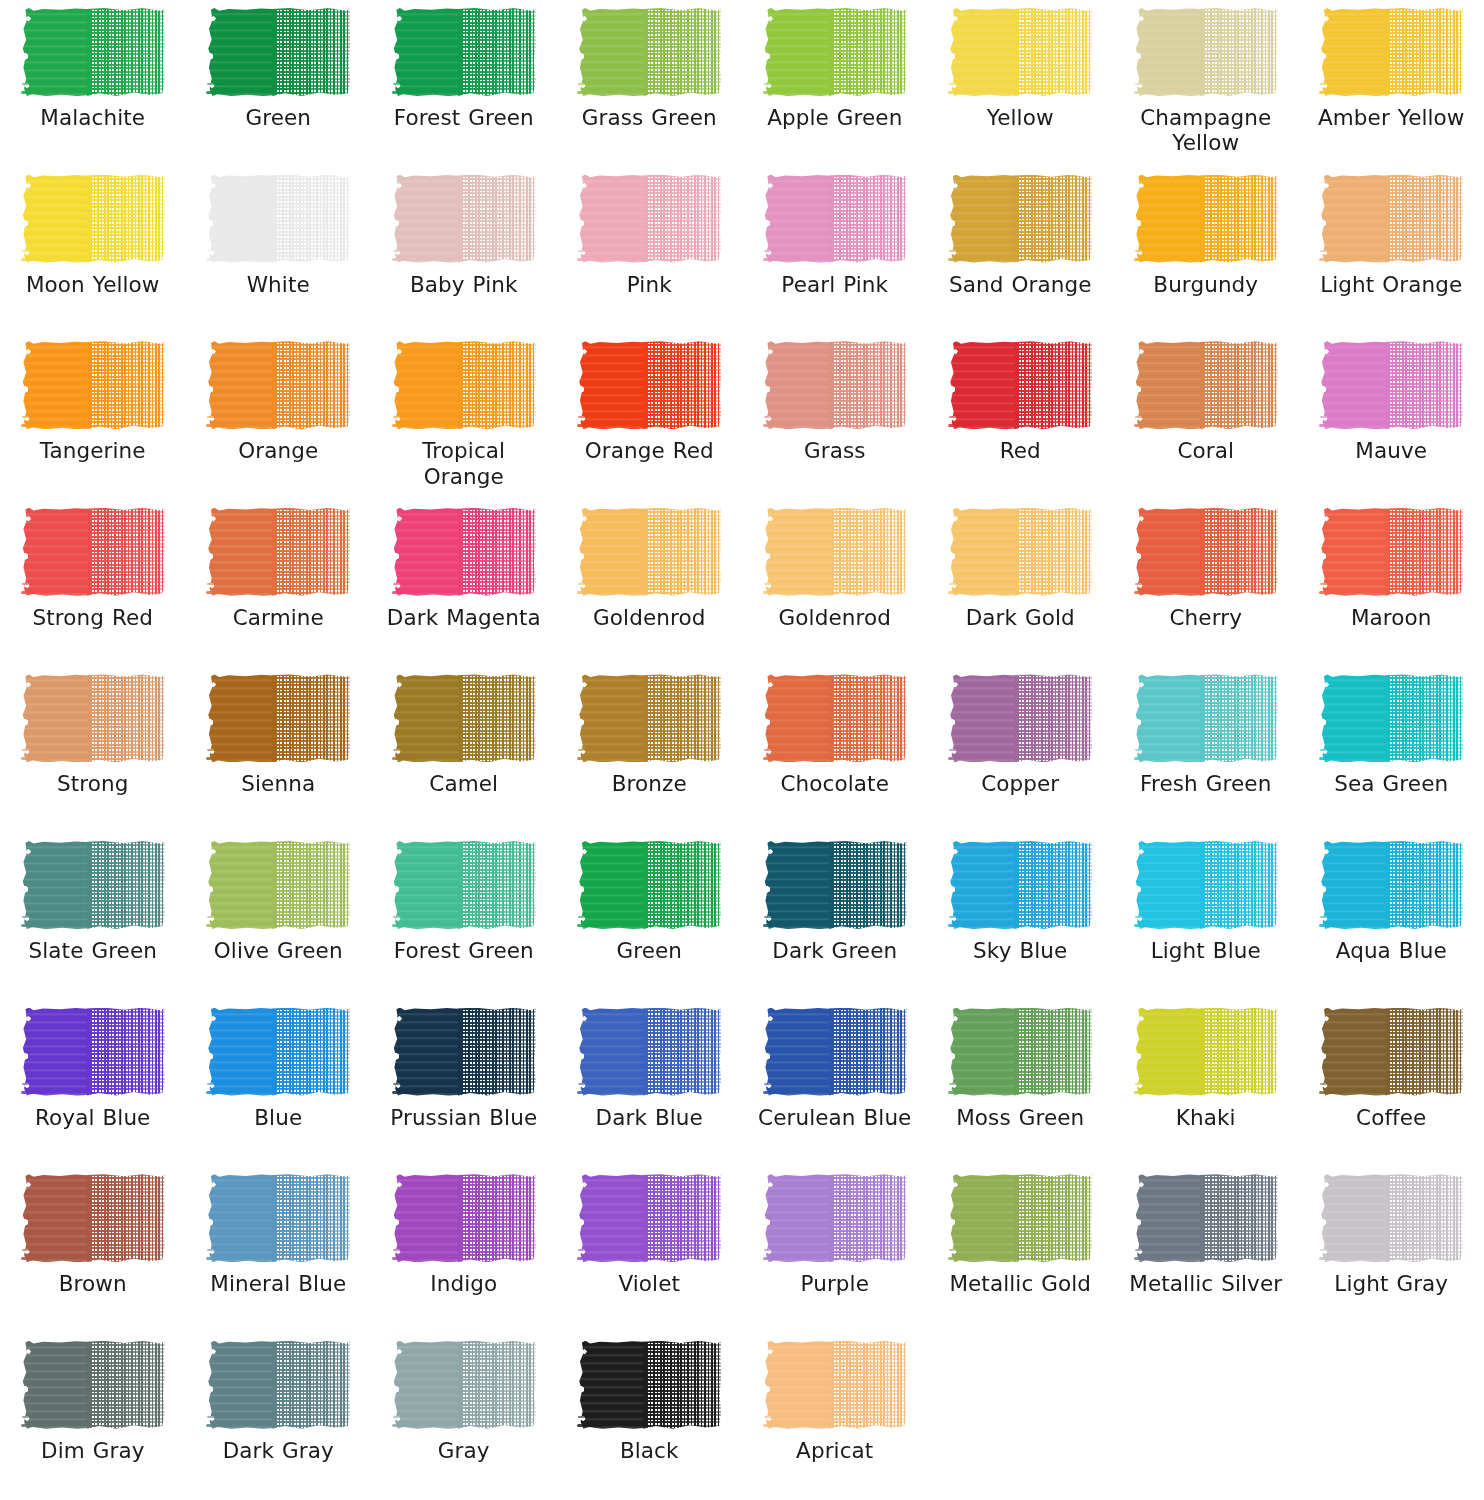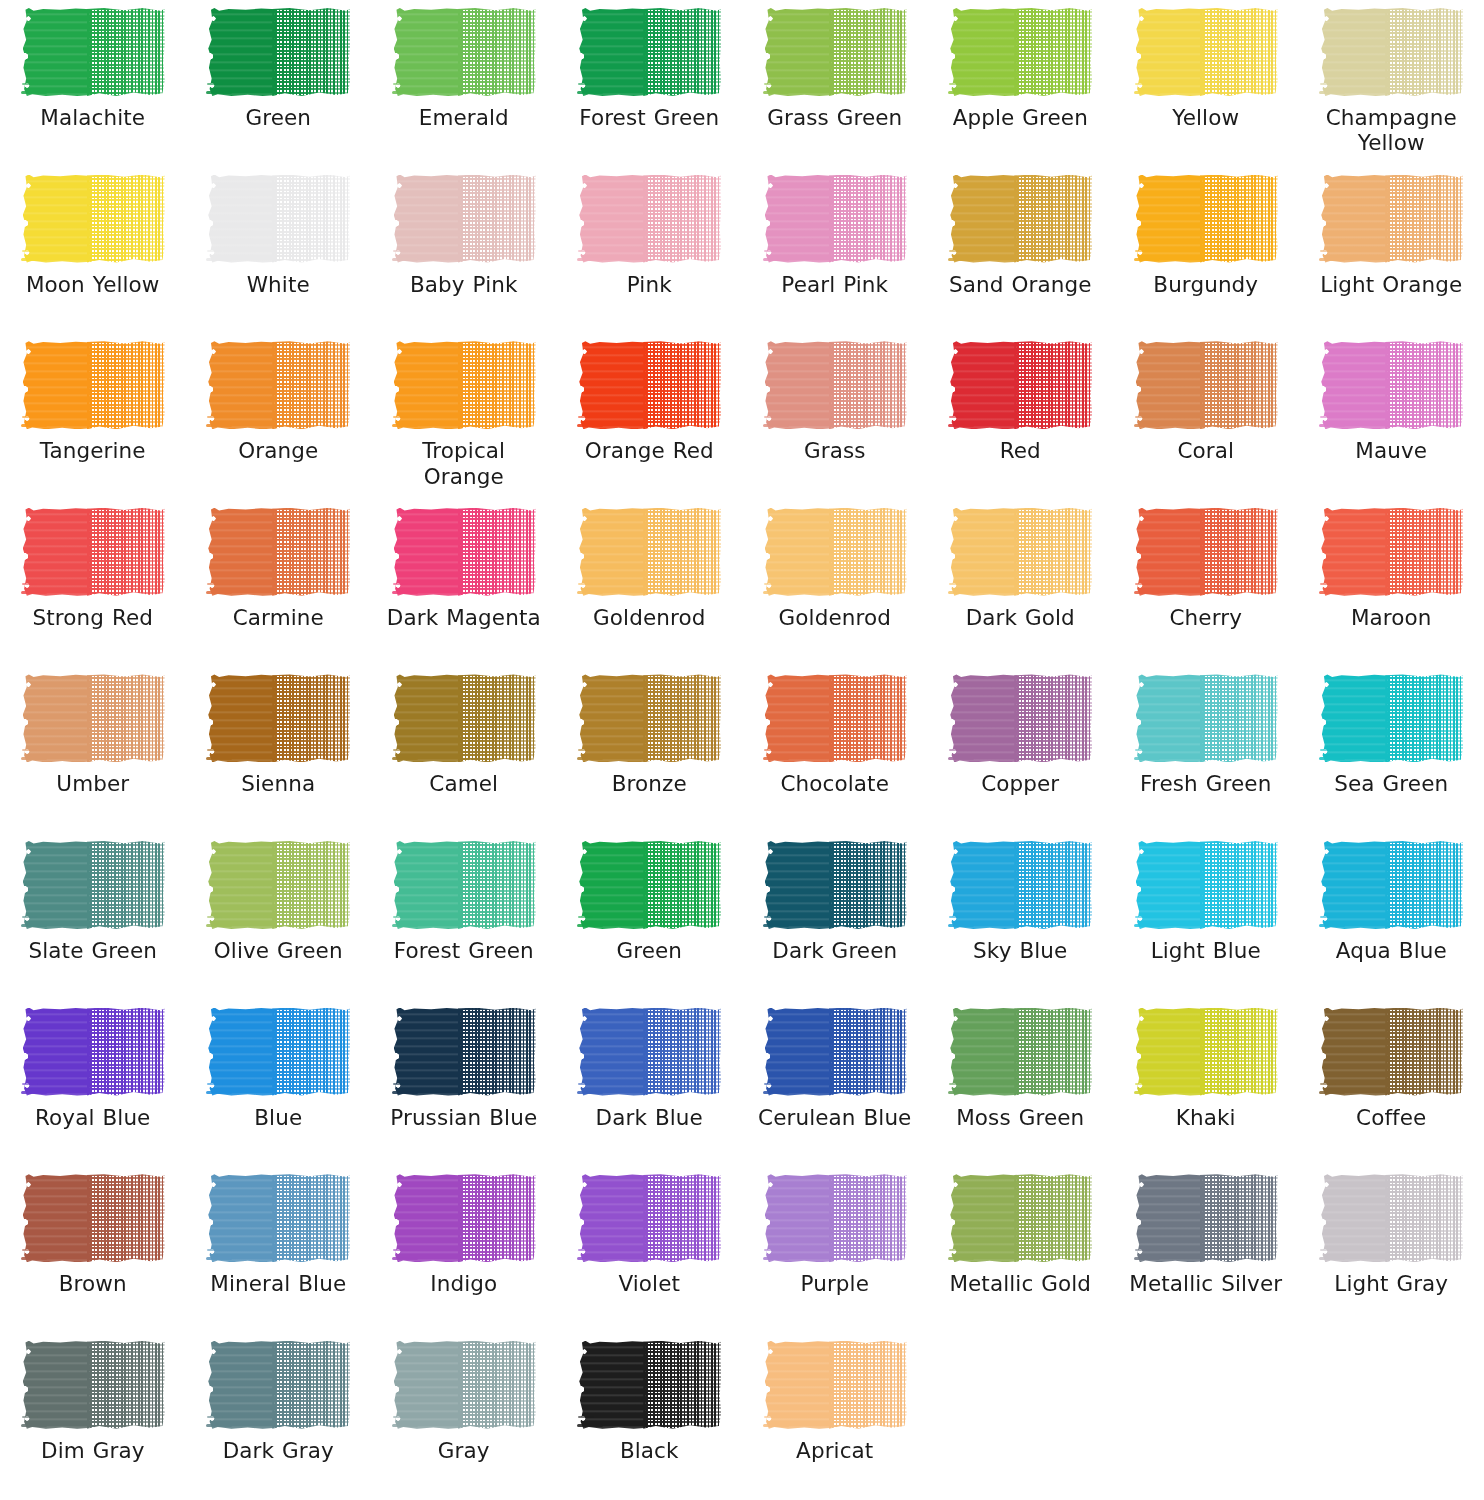--- a/index.html
+++ b/index.html
@@ -164,29 +164,20 @@
     <div class="swatch-cell">
       <div class="swatch-paint" style="--c: #0E8F42;">
         <div class="paint-solid"></div>
         <div class="paint-dry"></div>
         <div class="paint-tail"></div>
         <div class="paint-tail t2"></div>
       </div>
       <div class="swatch-label">Green</div>
     </div>
     <div class="swatch-cell">
-      <div class="swatch-paint" style="--c: #6DBE54;">
-        <div class="paint-solid"></div>
-        <div class="paint-dry"></div>
-        <div class="paint-tail"></div>
-        <div class="paint-tail t2"></div>
-      </div>
-      <div class="swatch-label">Emerald</div>
-    </div>
-    <div class="swatch-cell">
       <div class="swatch-paint" style="--c: #119B4C;">
         <div class="paint-solid"></div>
         <div class="paint-dry"></div>
         <div class="paint-tail"></div>
         <div class="paint-tail t2"></div>
       </div>
       <div class="swatch-label">Forest Green</div>
     </div>
     <div class="swatch-cell">
       <div class="swatch-paint" style="--c: #8FBF4B;">
@@ -218,20 +209,29 @@
     <div class="swatch-cell">
       <div class="swatch-paint" style="--c: #D9D2A0;">
         <div class="paint-solid"></div>
         <div class="paint-dry"></div>
         <div class="paint-tail"></div>
         <div class="paint-tail t2"></div>
       </div>
       <div class="swatch-label">Champagne Yellow</div>
     </div>
     <div class="swatch-cell">
+      <div class="swatch-paint" style="--c: #F4C633;">
+        <div class="paint-solid"></div>
+        <div class="paint-dry"></div>
+        <div class="paint-tail"></div>
+        <div class="paint-tail t2"></div>
+      </div>
+      <div class="swatch-label">Amber Yellow</div>
+    </div>
+    <div class="swatch-cell">
       <div class="swatch-paint" style="--c: #F5DC35;">
         <div class="paint-solid"></div>
         <div class="paint-dry"></div>
         <div class="paint-tail"></div>
         <div class="paint-tail t2"></div>
       </div>
       <div class="swatch-label">Moon Yellow</div>
     </div>
     <div class="swatch-cell">
       <div class="swatch-paint" style="--c: #E9E9EA;">
@@ -440,21 +440,21 @@
       </div>
       <div class="swatch-label">Maroon</div>
     </div>
     <div class="swatch-cell">
       <div class="swatch-paint" style="--c: #DC9A6B;">
         <div class="paint-solid"></div>
         <div class="paint-dry"></div>
         <div class="paint-tail"></div>
         <div class="paint-tail t2"></div>
       </div>
-      <div class="swatch-label">Umber</div>
+      <div class="swatch-label">Strong</div>
     </div>
     <div class="swatch-cell">
       <div class="swatch-paint" style="--c: #A6671B;">
         <div class="paint-solid"></div>
         <div class="paint-dry"></div>
         <div class="paint-tail"></div>
         <div class="paint-tail t2"></div>
       </div>
       <div class="swatch-label">Sienna</div>
     </div>

